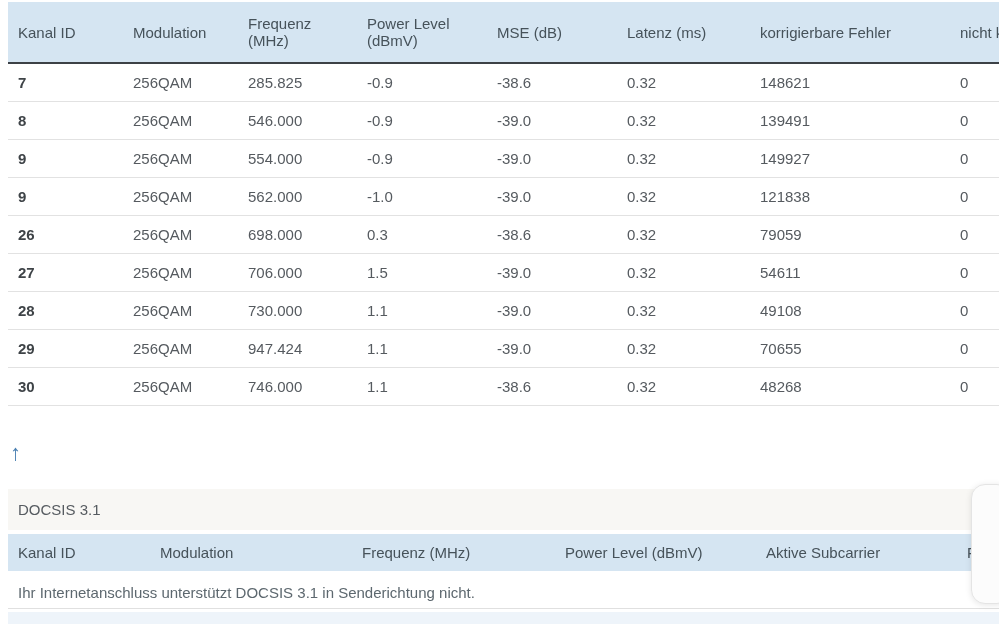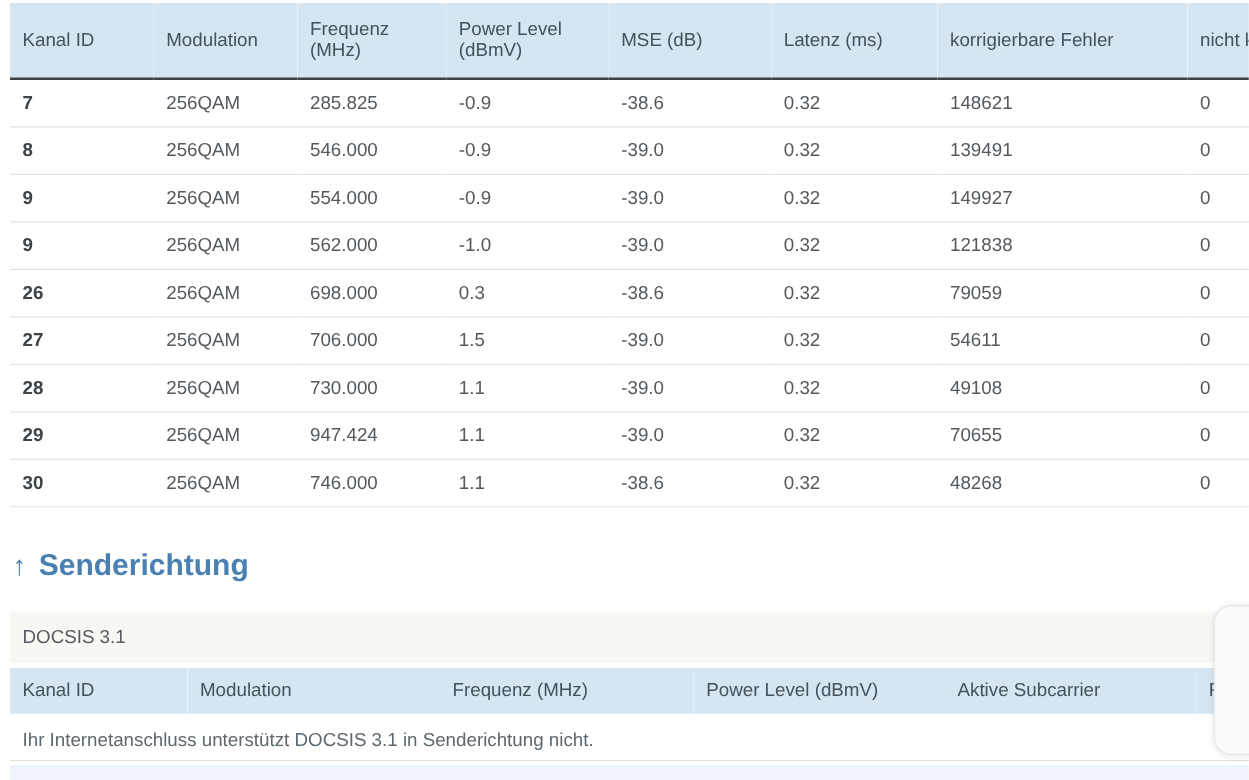--- a/index.html
+++ b/index.html
@@ -233,21 +233,20 @@
           <td>0.32</td>
           <td>48268</td>
           <td>0</td>
         </tr>
       </tbody>
   </table>
 </div>
 
 <div class="section-heading">
   <span class="arrow">↑</span>
-  <span>Senderichtung</span>
 </div>
 
 <div class="t2-wrap">
   <div class="group-row">
     <span>DOCSIS 3.1</span>
   </div>
   <table id="t2">
     <colgroup>
       <col style="width:142px">
         <col style="width:202px">

